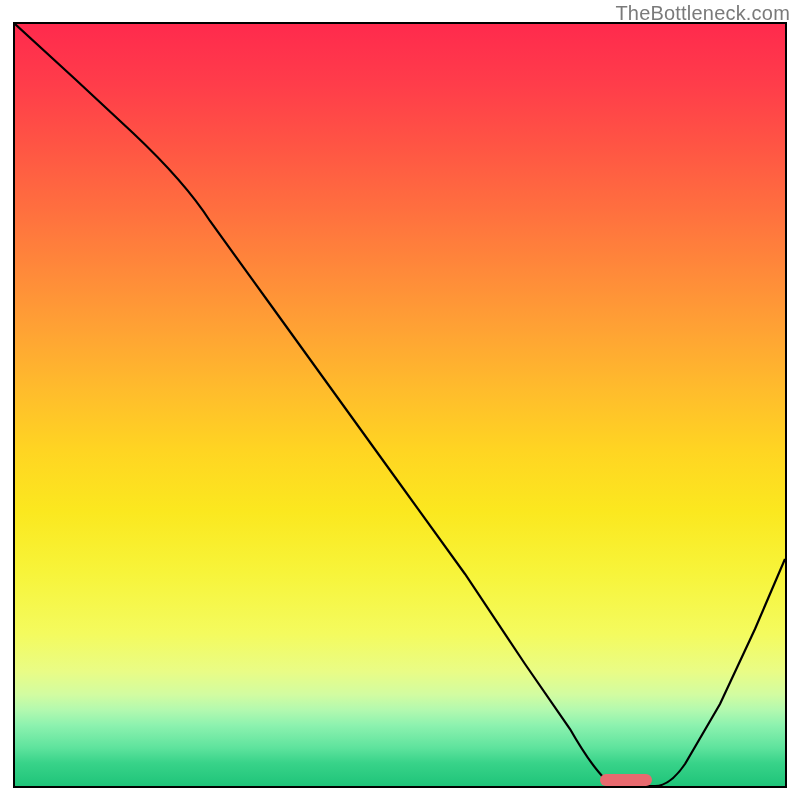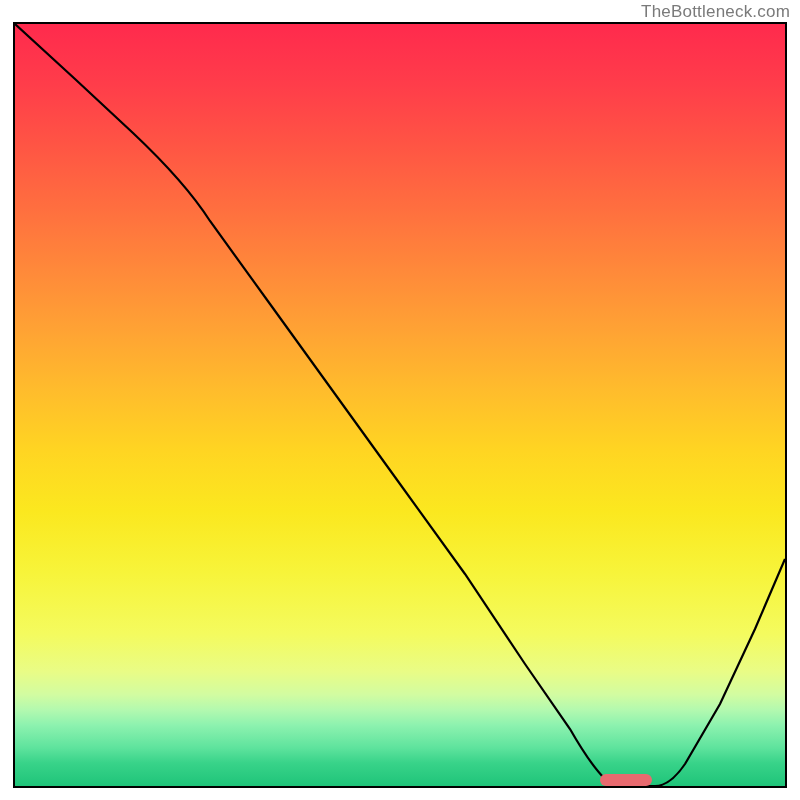--- a/index.html
+++ b/index.html
@@ -14,21 +14,21 @@
   .chart-container {
     position: relative;
     width: 800px;
     height: 800px;
   }
   .watermark {
     position: absolute;
     top: 2px;
     right: 10px;
     color: #7a7a7a;
-    font-size: 17px;
+    font-size: 20px;
     font-weight: 500;
     z-index: 10;
     letter-spacing: 0.2px;
   }
   .plot-area {
     position: absolute;
     left: 13px;
     top: 22px;
     width: 774px;
     height: 766px;

